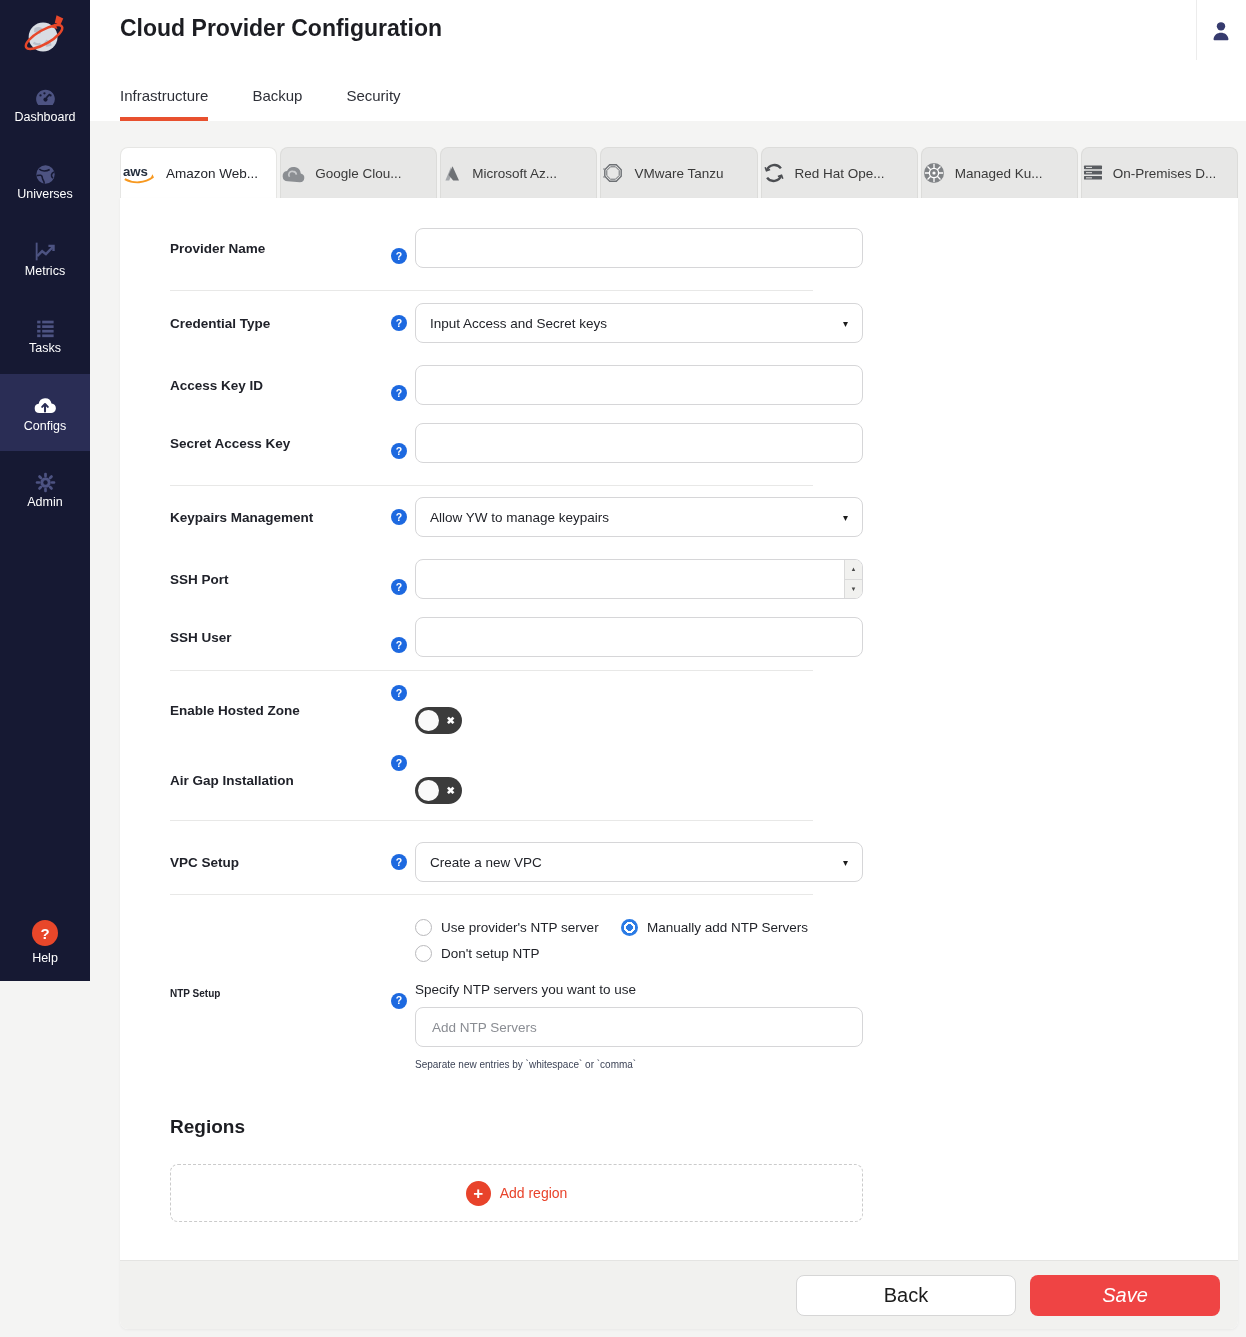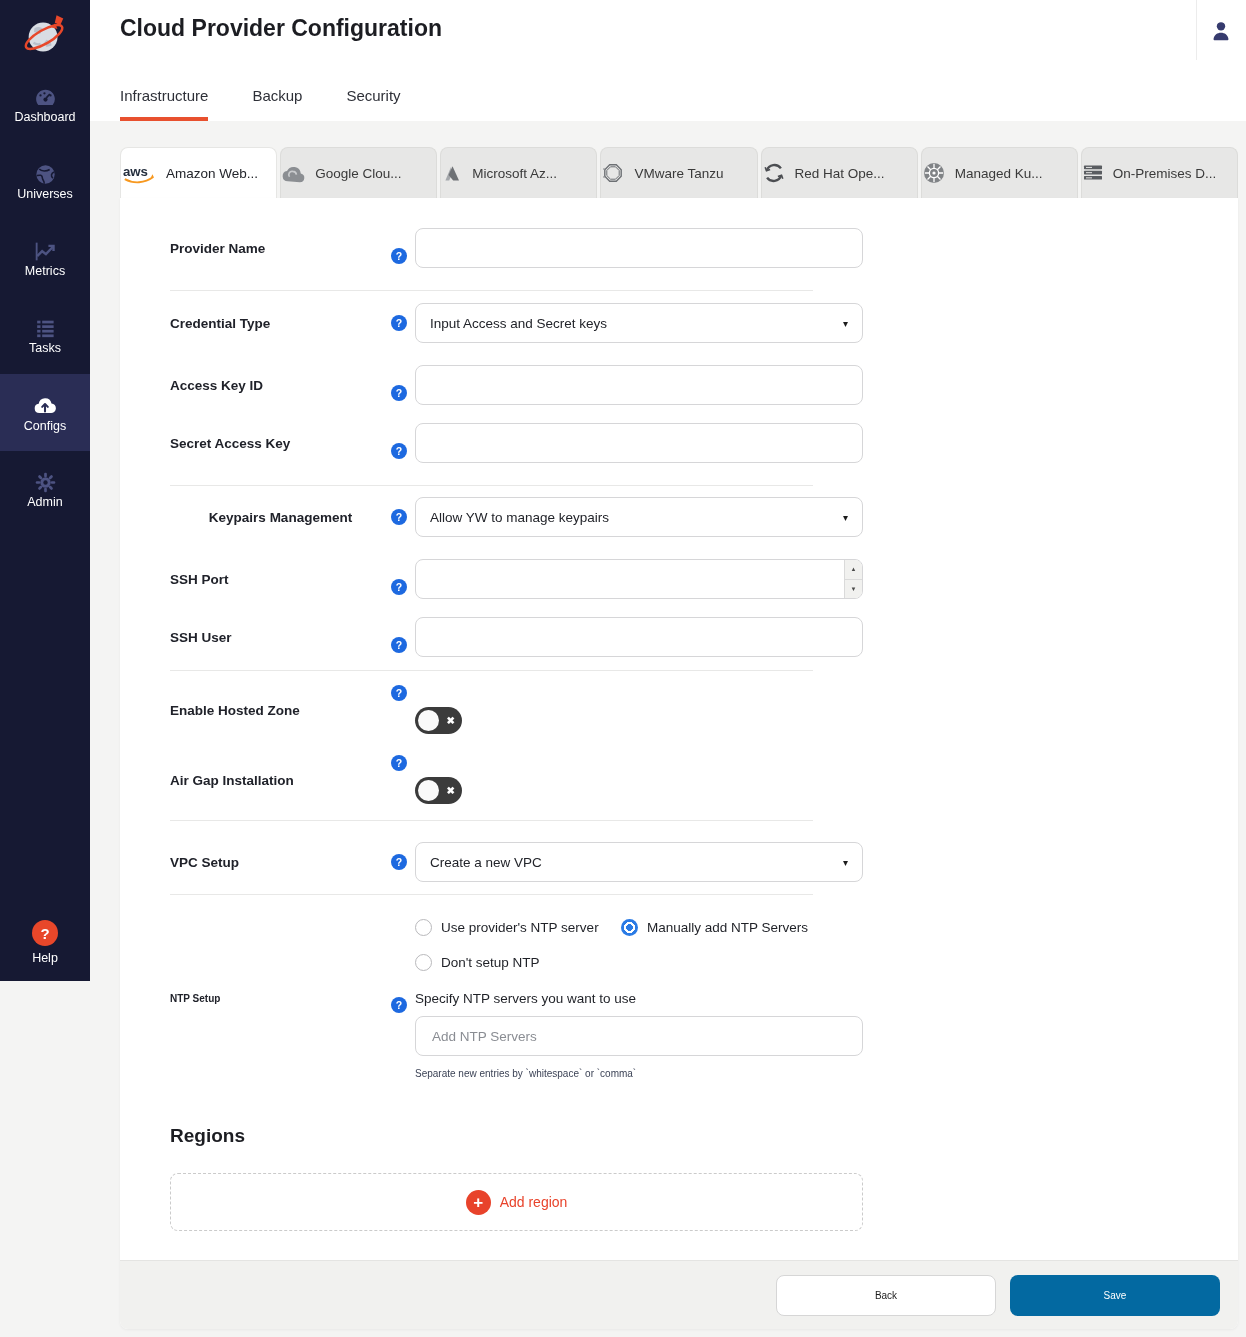--- a/index.html
+++ b/index.html
@@ -106,21 +106,21 @@
     grid-column:3; grid-row:2; justify-self:start; align-self:start;
     width:47px; height:27px; border-radius:14px; background:#3b3b3b; position:relative; cursor:pointer;
   }
   .toggle .knob { position:absolute; left:3px; top:3px; width:21px; height:21px; border-radius:50%; background:#fafafa; }
   .toggle .xmark { position:absolute; right:7px; top:0; line-height:27px; color:#fff; font-size:10px; font-weight:bold; }
 
   
   .ntp-row { display:grid; grid-template-columns:221px 24px 448px; }
   .ntp-row .flabel { align-self:center; font-size:10px; font-weight:700; }
   .ntp-row .help { align-self:center; margin-top:14px; }
-  .radio-grid { display:grid; grid-template-columns:206px auto; row-gap:18px; padding-top:2px; }
+  .radio-grid { display:grid; grid-template-columns:206px auto; row-gap:9px; padding-top:2px; }
   .radio-opt { display:flex; align-items:center; gap:9px; cursor:pointer; font-size:13.5px; color:#1f2127; }
   .radio {
     width:17px; height:17px; border-radius:50%; border:1.5px solid #b9b9bc; background:#fff; flex:0 0 auto;
   }
   .radio.checked {
     border:none;
     background:radial-gradient(circle, #2b7be5 0 3.6px, #ffffff 3.6px 5.6px, #2b7be5 5.6px);
   }
   .ntp-spec { grid-column:3; margin-top:20px; font-size:13.5px; color:#1f2127; }
   .ntp-input { grid-column:3; margin-top:10px;padding-left:16px; }
@@ -137,23 +137,23 @@
     display:flex; align-items:center; justify-content:center; font-size:17px; font-weight:bold; line-height:1;
   }
   .add-region .add-lbl { color:#e8432b; font-size:14px; font-weight:500; }
 
   
   .card-footer {
     position:absolute; left:0; right:0; bottom:0; height:69px; background:#f1f1ef;
     border-top:1px solid #e4e4e2; border-radius:0 0 8px 8px;
     display:flex; align-items:center; justify-content:flex-end; gap:14px; padding-right:18px;
   }
-  .btn { height:41px; border-radius:8px; font-family:"Liberation Sans",sans-serif; font-size:10px; cursor:pointer; }
+  .btn { height:41px; border-radius:8px; font-family:"Liberation Sans",sans-serif; font-size:20px; cursor:pointer; }
   .btn-back { width:220px; background:#fff; border:1px solid #d6d6d6; color:#1c1c1c; }
-  .btn-save { width:210px; background:#0369a1; border:none; color:#fff; font-weight:500; }
+  .btn-save { width:190px; background:#ef4444; border:none; color:#fff; font-weight:500;font-style:italic; }
   svg { display:block; }
 </style>
 </head>
 <body>
 
 <nav class="sidebar">
   <div class="logo-wrap">
     <svg width="50" height="52" viewBox="0 0 52 52">
       <circle cx="24" cy="27" r="15" fill="#d9dde4"></circle>
       <path d="M15 18c3.5-2 7-1.5 9 .8l-3.2 5.2-6.3-2.2z" fill="#b9c0cc"></path>
@@ -372,21 +372,21 @@
       <input class="tinput" type="text" style="">
     </div>
 
     <div class="frow" style="height:40px;margin-top:18px;">
       <span class="flabel">Secret Access Key</span>
       <span class="help help-b">?</span>
       <input class="tinput" type="text" style="">
     </div>
     <hr class="div" style="margin-top:22px;">
 
-    <div class="frow" style="height:40px;margin-top:11px;text-align:center;">
+    <div class="frow" style="height:40px;margin-top:11px;">
       <span class="flabel">Keypairs Management</span>
       <span class="help">?</span>
       <div class="selbox">
         <span class="selval">Allow YW to manage keypairs</span>
         <span class="caret">▾</span>
       </div>
     </div>
 
     <div class="frow" style="height:40px;margin-top:22px;">
       <span class="flabel">SSH Port</span>

